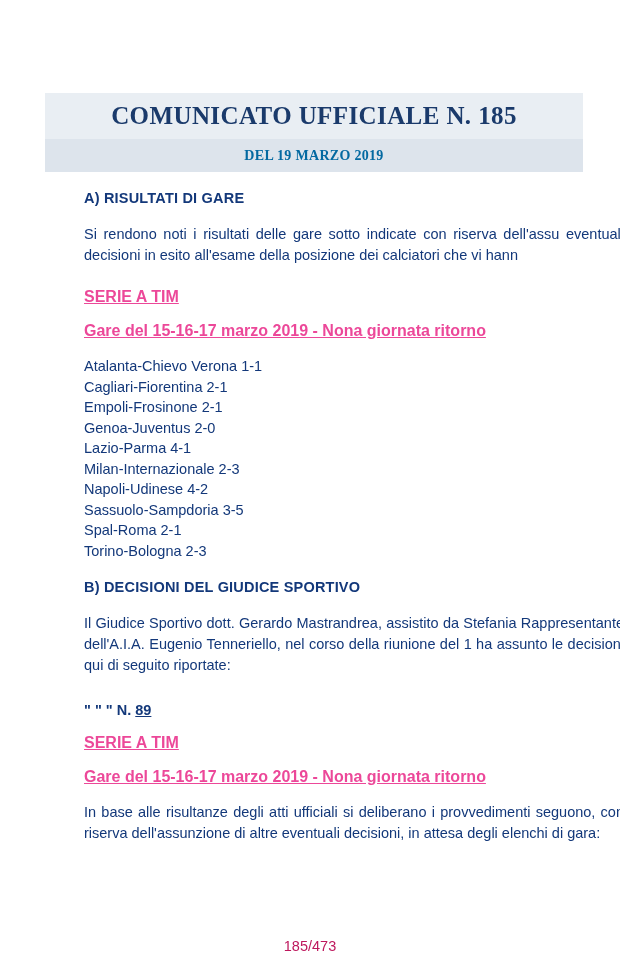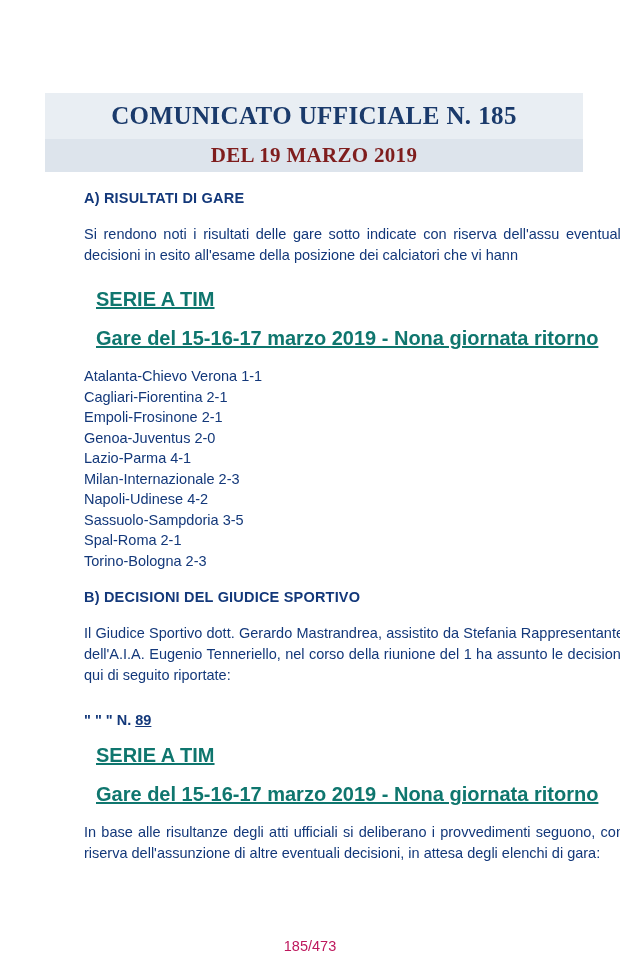--- a/index.html
+++ b/index.html
@@ -46,23 +46,23 @@
   }
   .banner-sub-bar {
     background: #dde4ec;
     height: 33px;
     display: flex;
     align-items: center;
     justify-content: center;
   }
   .banner-sub {
     font-family: "Liberation Serif", serif;
-    font-size: 21px;
+    font-size: 14px;
     font-weight: bold;
-    color: #7f1d1d;
+    color: #0369a1;
     letter-spacing: 0.3px;
     white-space: nowrap;
   }
 
   
   .content {
     position: absolute;
     left: 84px;
     top: 190px;
     width: 560px;
@@ -76,25 +76,25 @@
   }
   .para {
     font-size: 14.5px;
     line-height: 21px;
     color: #13387a;
     margin: 0 0 16px 0;
     width: 540px;
     text-align: justify;
   }
   .u-head {
-    font-size: 20px;
+    font-size: 16px;
     font-weight: bold;
-    color: #0f766e;
+    color: #ec4899;
     text-decoration: underline;
-    margin: 0 0 16px 12px;
+    margin: 0 0 16px 0;
     display: inline-block;
   }
   .results {
     margin: 0 0 18px 0;
     padding: 0;
     list-style: none;
   }
   .results li {
     font-size: 14.5px;
     line-height: 20.5px;

